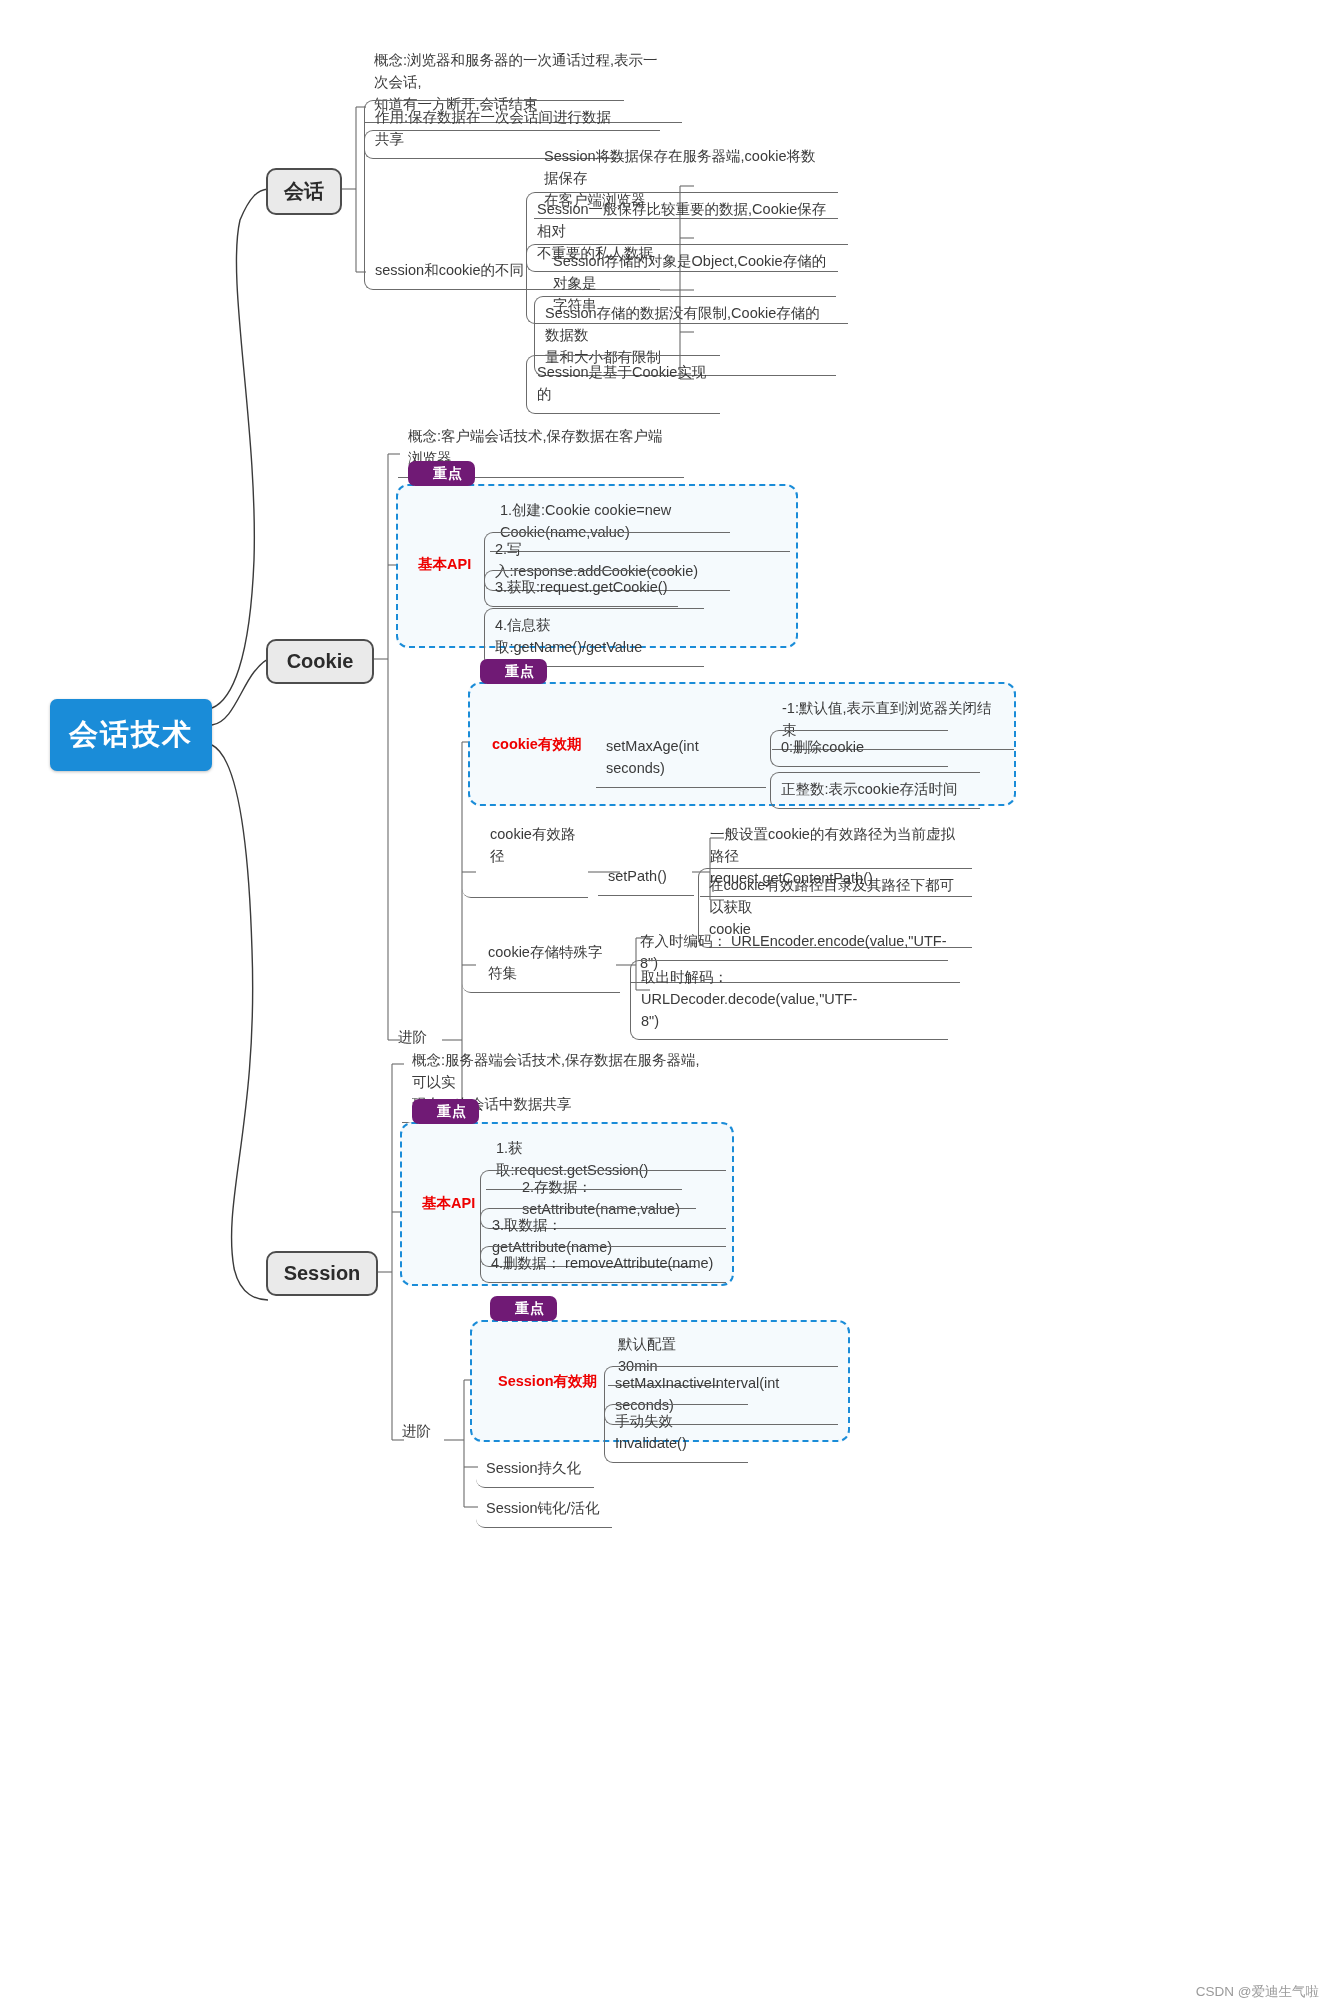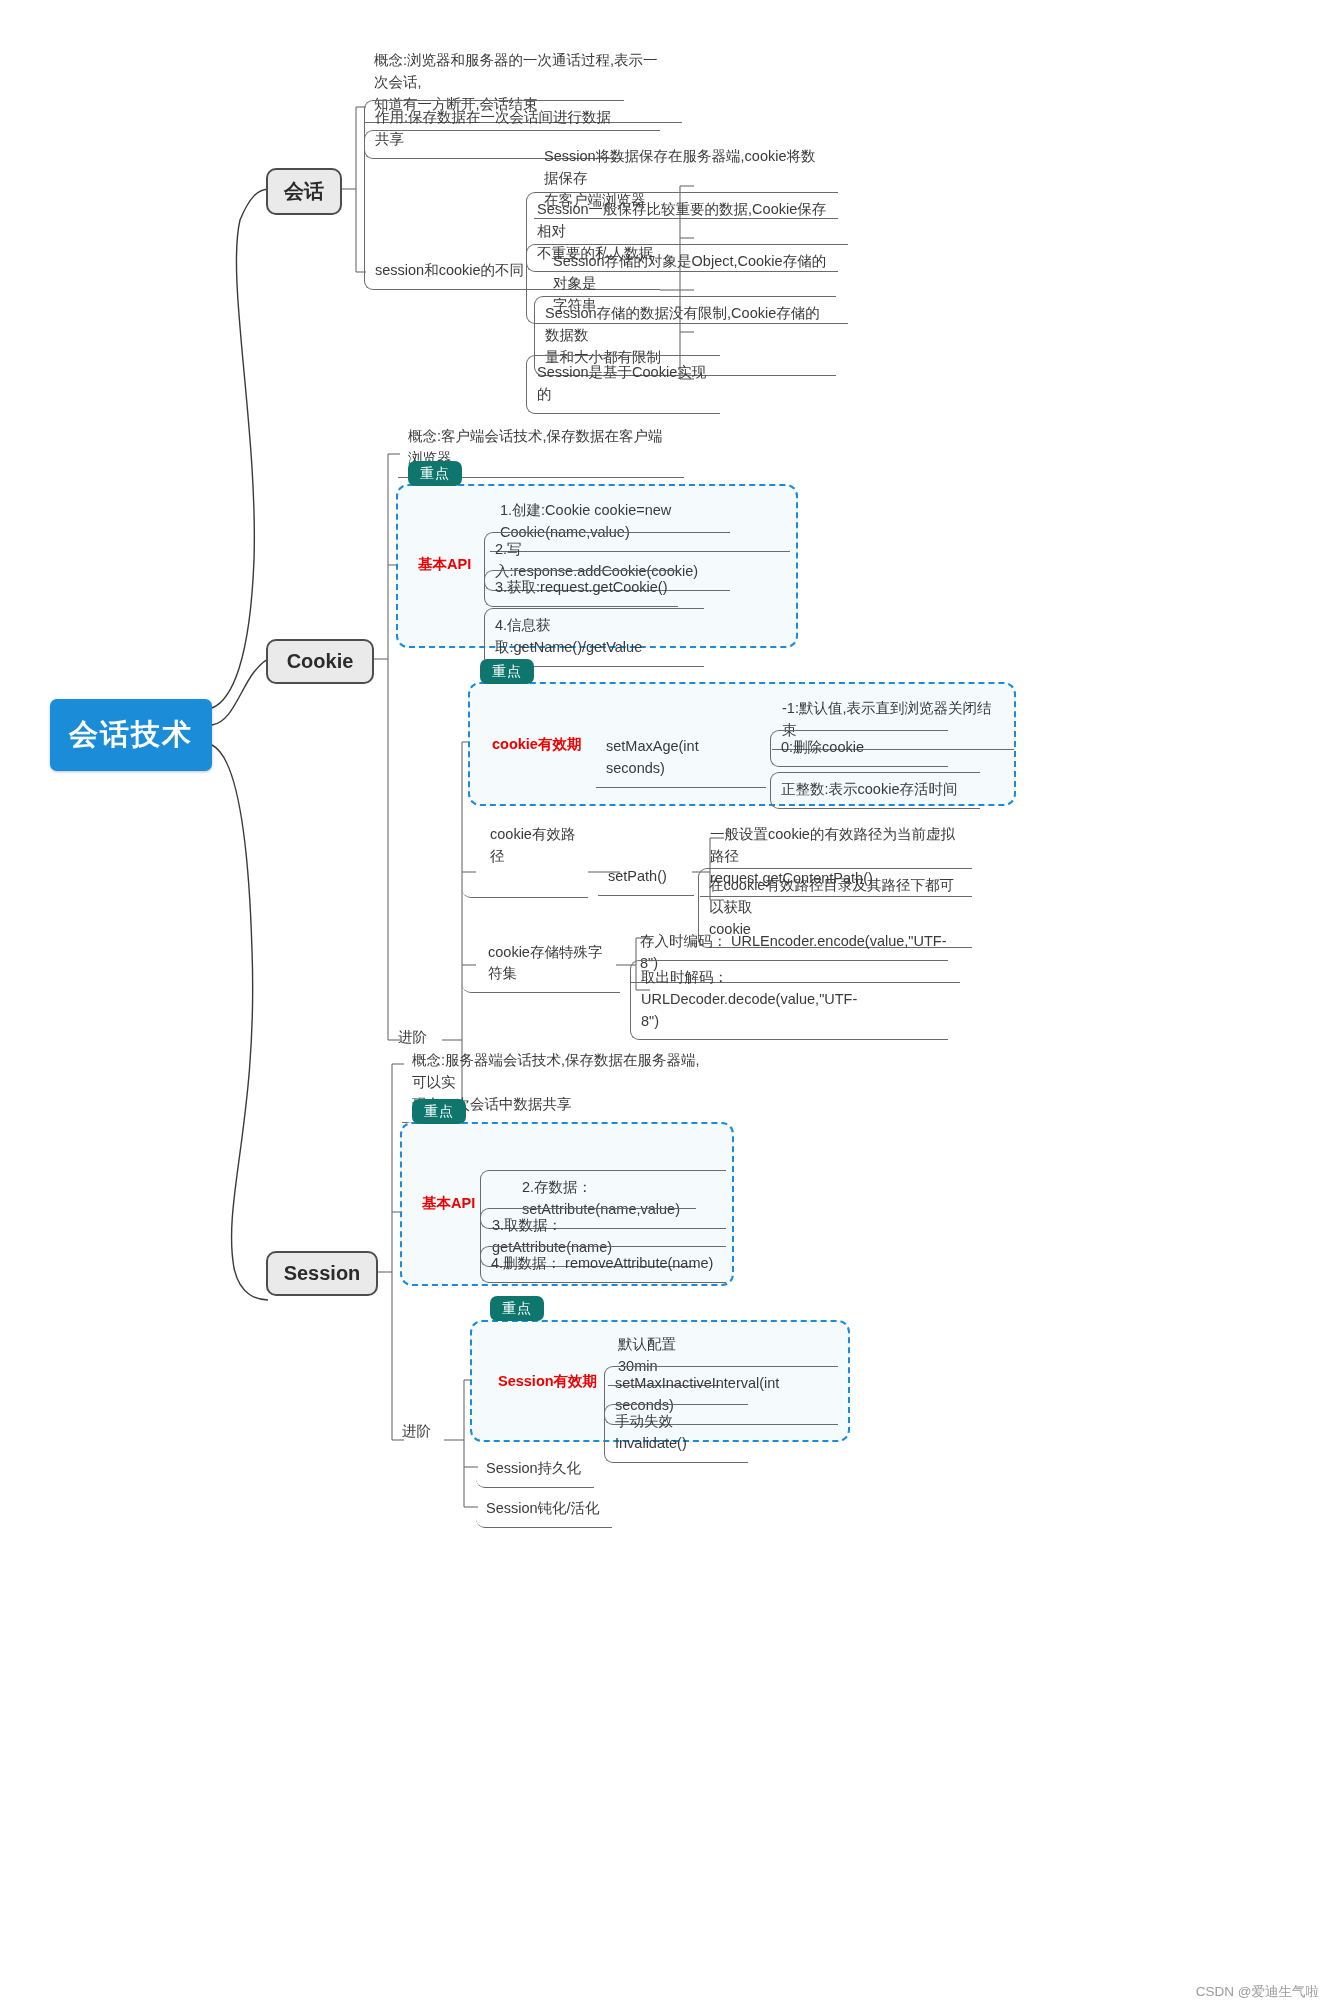--- a/index.html
+++ b/index.html
@@ -58,26 +58,26 @@
   
   .dash{
     position:absolute;
     border:2.5px dashed #1a8cd8;
     border-radius:12px;
     background:#f5fafd;
     box-sizing:border-box;
   }
   .badge{
     position:absolute;
-    background:#0f766e;
+    background:#701a75;
     color:#fff;
     font-size:14px;
-    font-weight:normal;
+    font-weight:bold;
     border-radius:7px;
-    padding:4px 12px 5px 12px;
+    padding:4px 12px 5px 25px;
     letter-spacing:1px;
     line-height:1.15;
   }
   .red{ color:#ee0000; font-weight:bold; }
 
   
   .footer{
     position:absolute;right:18px;bottom:10px;
     font-size:13.5px;color:#9b9b9b;
   }
@@ -264,20 +264,21 @@
   <div class="node ul" style="left:402px;top:1044px;width:310px;">概念:服务器端会话技术,保存数据在服务器端,可以实
 现在一次会话中数据共享</div>
 
   <div class="dash" style="left:400px;top:1122px;width:334px;height:164px;"></div>
   <div class="badge" style="left:412px;top:1099px;">重点</div>
 
   <div class="node" style="left:386px;top:1128px;width:174px;height:152px;display:flex;align-items:center;">
     <span class="red" style="margin-left:26px;">基本API</span>
   </div>
 
+  <div class="node ul" style="left:486px;top:1132px;width:196px;">1.获取:request.getSession()</div>
   <div class="node br" style="left:480px;top:1170px;width:246px;padding-left:41px;">2.存数据： setAttribute(name,value)</div>
   <div class="node br" style="left:480px;top:1208px;width:216px;padding-left:11px;">3.取数据： getAttribute(name)</div>
   <div class="node br" style="left:480px;top:1246px;width:246px;">4.删数据： removeAttribute(name)</div>
 
   <div class="node" style="left:392px;top:1340px;width:56px;height:110px;display:flex;align-items:flex-end;">
     <span>进阶</span>
   </div>
 
   <div class="dash" style="left:470px;top:1320px;width:380px;height:122px;"></div>
   <div class="badge" style="left:490px;top:1296px;">重点</div>

